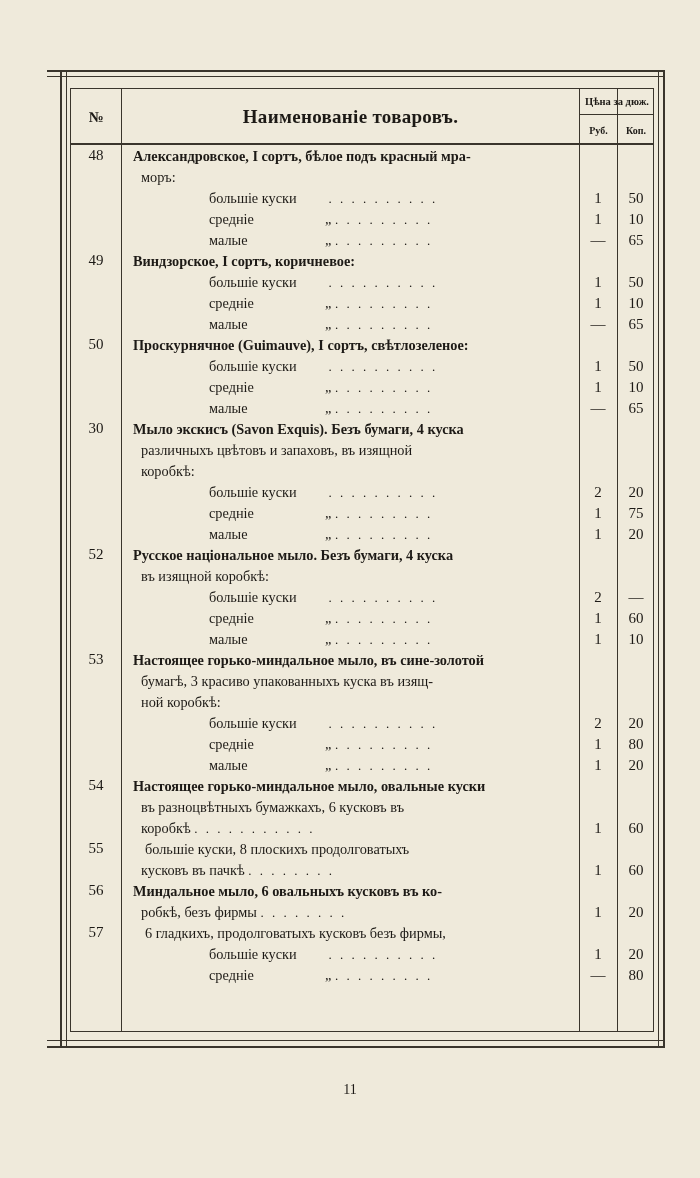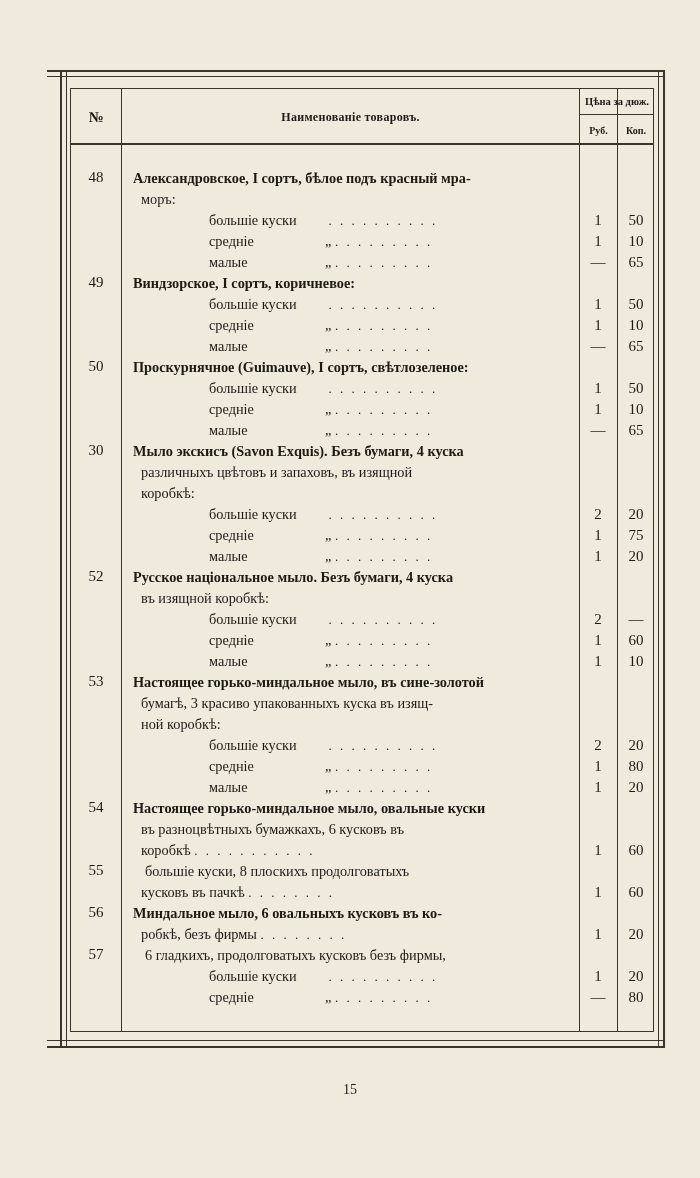--- a/index.html
+++ b/index.html
@@ -110,21 +110,21 @@
     left: 0; top: 0; width: 50px; height: 56px;
     display: flex; align-items: center; justify-content: center;
     font-weight: bold;
     font-size: 15px;
   }
   .th-name {
     position: absolute;
     left: 51px; top: 0; width: 457px; height: 56px;
     display: flex; align-items: center; justify-content: center;
     font-weight: bold;
-    font-size: 12px;
+    font-size: 19px;
     letter-spacing: .3px;
   }
   .th-price-group {
     position: absolute;
     left: 509px; top: 0; width: 74px; height: 56px;
   }
   .th-price-title {
     position: absolute;
     left: 0; top: 0; width: 100%; height: 26px;
     display: flex; align-items: center; justify-content: center;
@@ -141,21 +141,20 @@
     font-weight: bold;
   }
   .th-rub { left: 0; width: 37px; }
   .th-kop { left: 38px; width: 36px; }
 
   
   .tbody {
     position: absolute;
     left: 0; top: 57px;
     width: 100%;
-    margin-top: 22px;
   }
   .row {
     position: relative;
     display: flex;
     align-items: flex-start;
     min-height: 21px;
   }
   .c-num {
     width: 50px;
     flex: 0 0 50px;
@@ -475,14 +474,14 @@
         </div>
         <div class="row">
           <div class="c-num"></div>
           <div class="c-name sub"><span class="lbl">среднie</span><span>„</span>  <span class="dots">. . . . . . . . .</span></div>
           <div class="c-rub">—</div>
           <div class="c-kop">80</div>
         </div>
       </div>
   </div>
 
-  <div class="pagenum">15</div>
+  <div class="pagenum">11</div>
 </div>
 
 </body></html>

